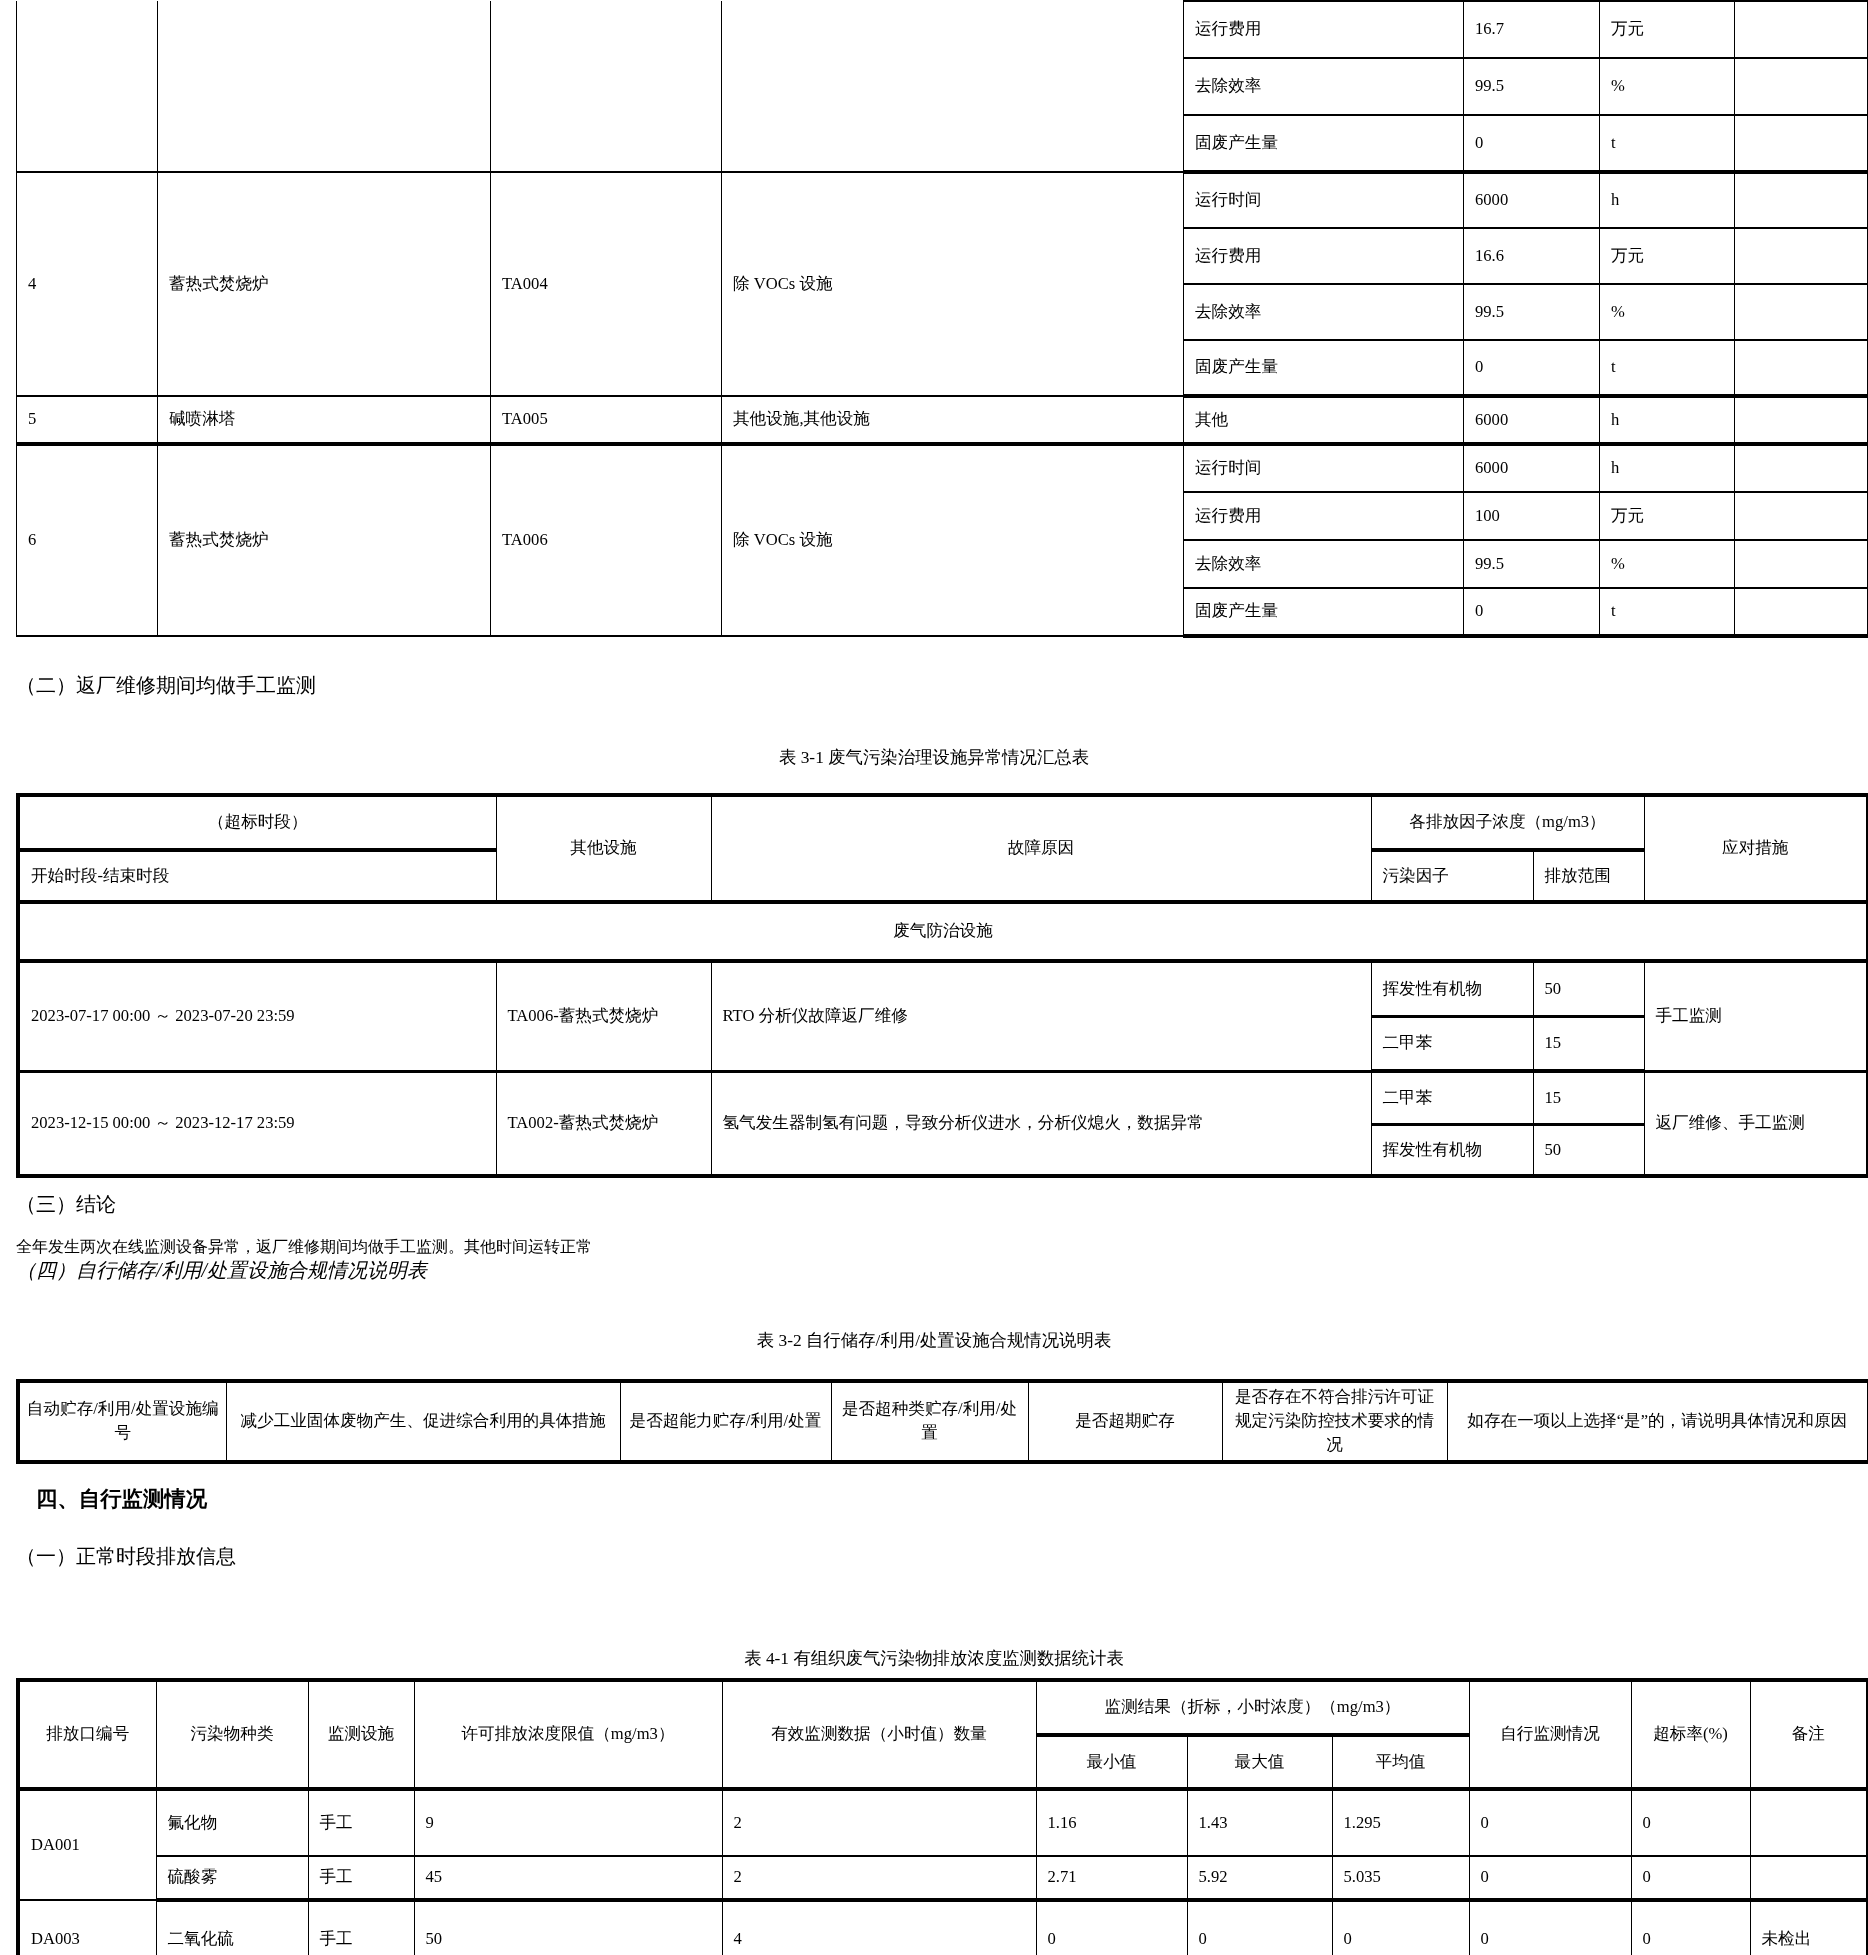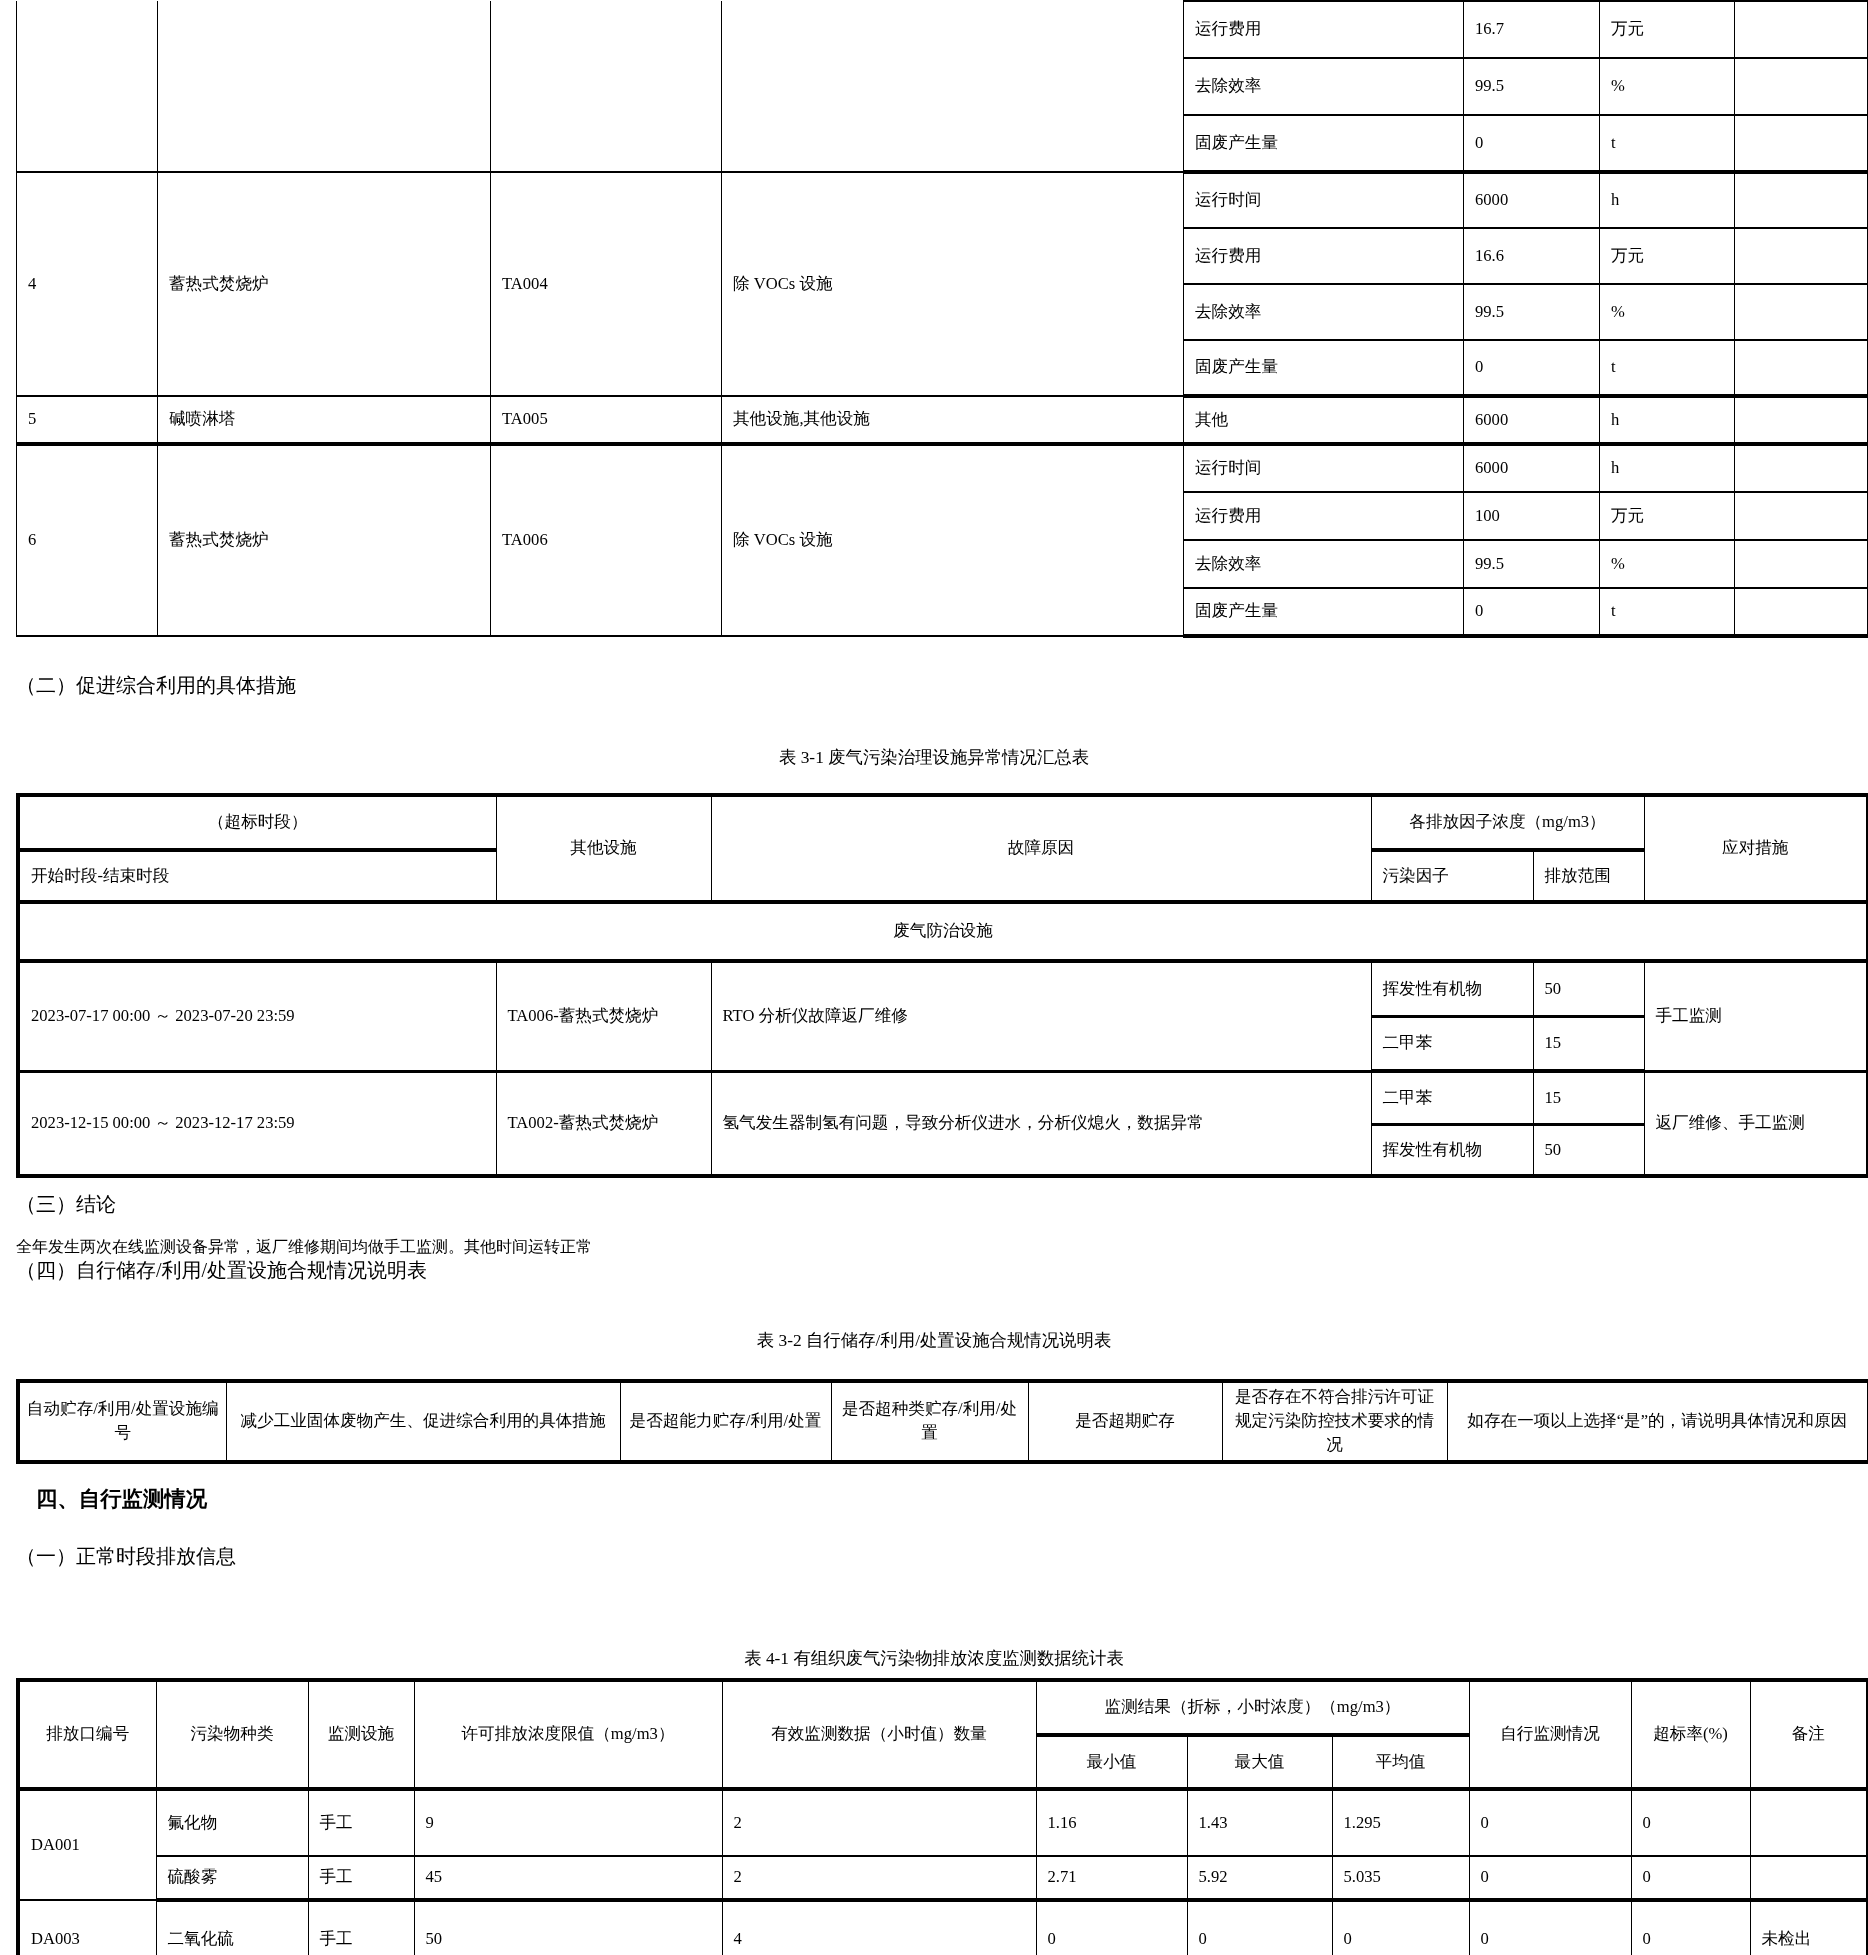--- a/index.html
+++ b/index.html
@@ -137,21 +137,21 @@
   </tr>
   <tr class="b10" style="height:48px">
     <td>固废产生量</td>
     <td>0</td>
     <td>t</td>
     <td></td>
   </tr>
 </tbody>
   </table>
 
-<div class="abs h2" style="left:16px;top:672px;">（二）促进综合利用的具体措施</div>
+<div class="abs h2" style="left:16px;top:672px;">（二）返厂维修期间均做手工监测</div>
 
 <div class="abs ttl" style="top:745px;">表 3-1 废气污染治理设施异常情况汇总表</div>
 
 <table id="t31" class="abs thick" style="left:16px;top:793px;width:1851px;">
   <colgroup>
     <col style="width:478px">
       <col style="width:215px">
       <col style="width:660px">
     <col style="width:162px">
       <col style="width:111px">
@@ -196,21 +196,21 @@
   <tr class="b10" style="height:52px">
     <td>挥发性有机物</td>
     <td>50</td>
   </tr>
 </tbody>
   </table>
 
 <div class="abs h2" style="left:16px;top:1191px;">（三）结论</div>
 <div class="abs para" style="left:16px;top:1237px;">全年发生两次在线监测设备异常，返厂维修期间均做手工监测。其他时间运转正常</div>
 
-<div class="abs h2" style="left:16px;top:1257px;">（四）自行储存/利用/处置设施合规情况说明表</div>
+<div class="abs h2" style="left:16px;top:1257px;font-style:italic;">（四）自行储存/利用/处置设施合规情况说明表</div>
 
 <div class="abs ttl" style="top:1328px;">表 3-2 自行储存/利用/处置设施合规情况说明表</div>
 
 <table id="t32" class="abs thick" style="left:16px;top:1379px;width:1851px;">
   <colgroup>
     <col style="width:208px">
       <col style="width:394px">
       <col style="width:211px">
       <col style="width:197px">
     <col style="width:194px">

